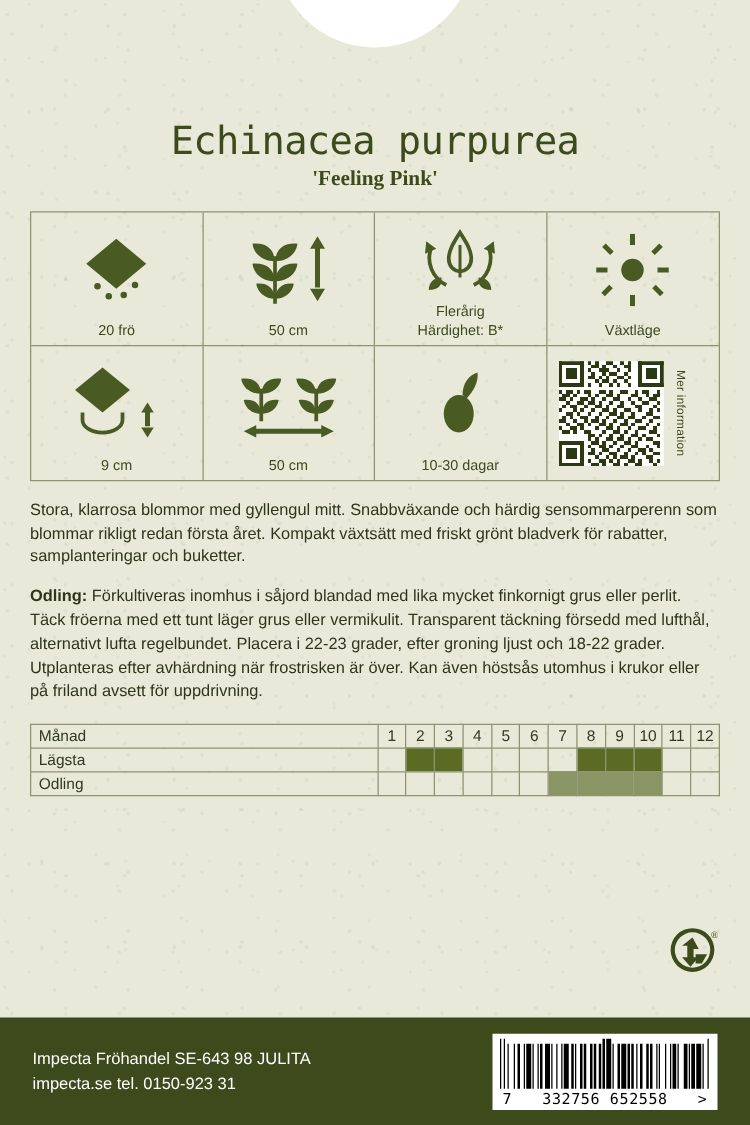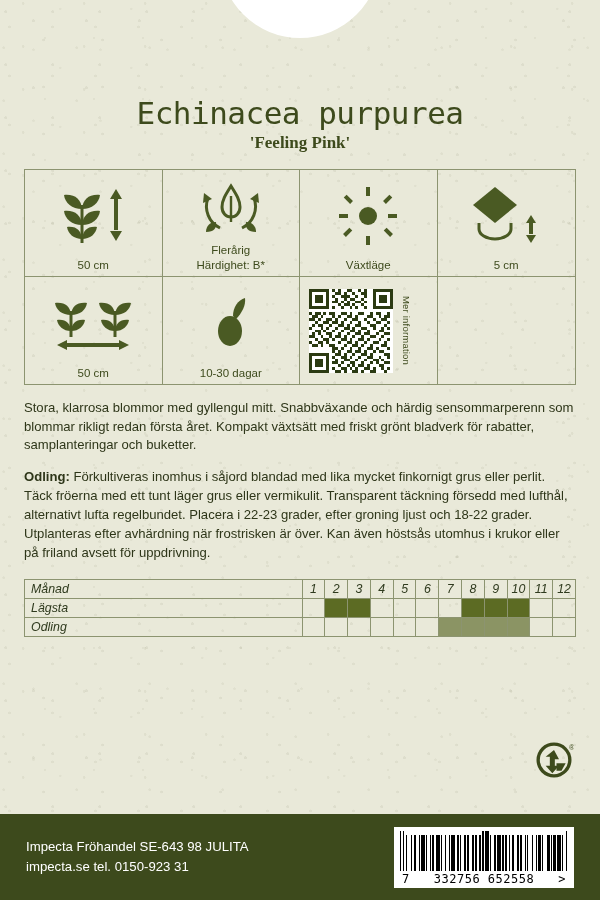--- a/index.html
+++ b/index.html
@@ -101,21 +101,21 @@
     text-align: left;
   }
   .culture {
     margin-top: 13px;
     font-size: 13.1px; line-height: 1.45;
     color: #2e3619;
   }
   .culture b { font-weight: bold; }
 
   
-  .cal { margin-top: 16px; font-style: italic; }
+  .cal { margin-top: 16px; }
   table.cal-table {
     width: 100%; border-collapse: collapse;
     font-size: 12.4px;
   }
   table.cal-table td, table.cal-table th {
     border: 1px solid #8c9470;
     height: 19px;
     text-align: center;
     font-weight: normal;
     padding: 0;
@@ -176,20 +176,32 @@
 
 <div class="content">
 
   <div class="title-block">
     <div class="latin-name">Echinacea purpurea</div>
     <div class="cultivar">'Feeling Pink'</div>
   </div>
 
   <div class="icon-grid">
 
+    <div class="cell">
+      <div class="art">
+        <svg width="64" height="58" viewBox="0 0 64 58">
+          <path class="dark" d="M32 4 L56 24 L32 44 L8 24 Z"></path>
+          <circle class="dark" cx="17" cy="42" r="2.6"></circle>
+          <circle class="dark" cx="26" cy="50" r="2.6"></circle>
+          <circle class="dark" cx="38" cy="49" r="2.6"></circle>
+          <circle class="dark" cx="47" cy="41" r="2.6"></circle>
+        </svg>
+      </div>
+      <div class="cap">20 frö</div>
+    </div>
 
     <div class="cell">
       <div class="art">
         <svg width="86" height="62" viewBox="0 0 86 62">
           <g class="dark">
             <path d="M32 58 L32 20" stroke="#4a5a23" stroke-width="3" fill="none"></path>
             <path d="M32 24 C22 24 15 18 14 10 C25 9 31 14 32 24 Z"></path>
             <path d="M32 24 C42 24 49 18 50 10 C39 9 33 14 32 24 Z"></path>
             <path d="M32 40 C22 40 15 34 14 26 C25 25 31 30 32 40 Z"></path>
             <path d="M32 40 C42 40 49 34 50 26 C39 25 33 30 32 40 Z"></path>
@@ -249,21 +261,21 @@
             <path d="M30 2 L52 20 L30 38 L8 20 Z"></path>
             <path d="M14 44 A16 10 0 0 0 46 44" fill="none" stroke="#4a5a23" stroke-width="3"></path>
             <path d="M14 44 L14 38" stroke="#4a5a23" stroke-width="3"></path>
             <path d="M46 44 L46 38" stroke="#4a5a23" stroke-width="3"></path>
             <path d="M66 30 L71 38 L61 38 Z"></path>
             <rect x="64" y="37" width="4" height="12"></rect>
             <path d="M66 58 L71 50 L61 50 Z"></path>
           </g>
         </svg>
       </div>
-      <div class="cap">5 cm</div>
+      <div class="cap">9 cm</div>
     </div>
 
     <div class="cell">
       <div class="art">
         <svg width="104" height="60" viewBox="0 0 104 60">
           <g class="dark">
             <path d="M30 44 L30 18" stroke="#4a5a23" stroke-width="3" fill="none"></path>
             <path d="M30 22 C21 22 15 17 14 10 C24 9 29 13 30 22 Z"></path>
             <path d="M30 22 C39 22 45 17 46 10 C36 9 31 13 30 22 Z"></path>
             <path d="M30 38 C22 38 17 33 16 27 C25 26 29 30 30 38 Z"></path>

